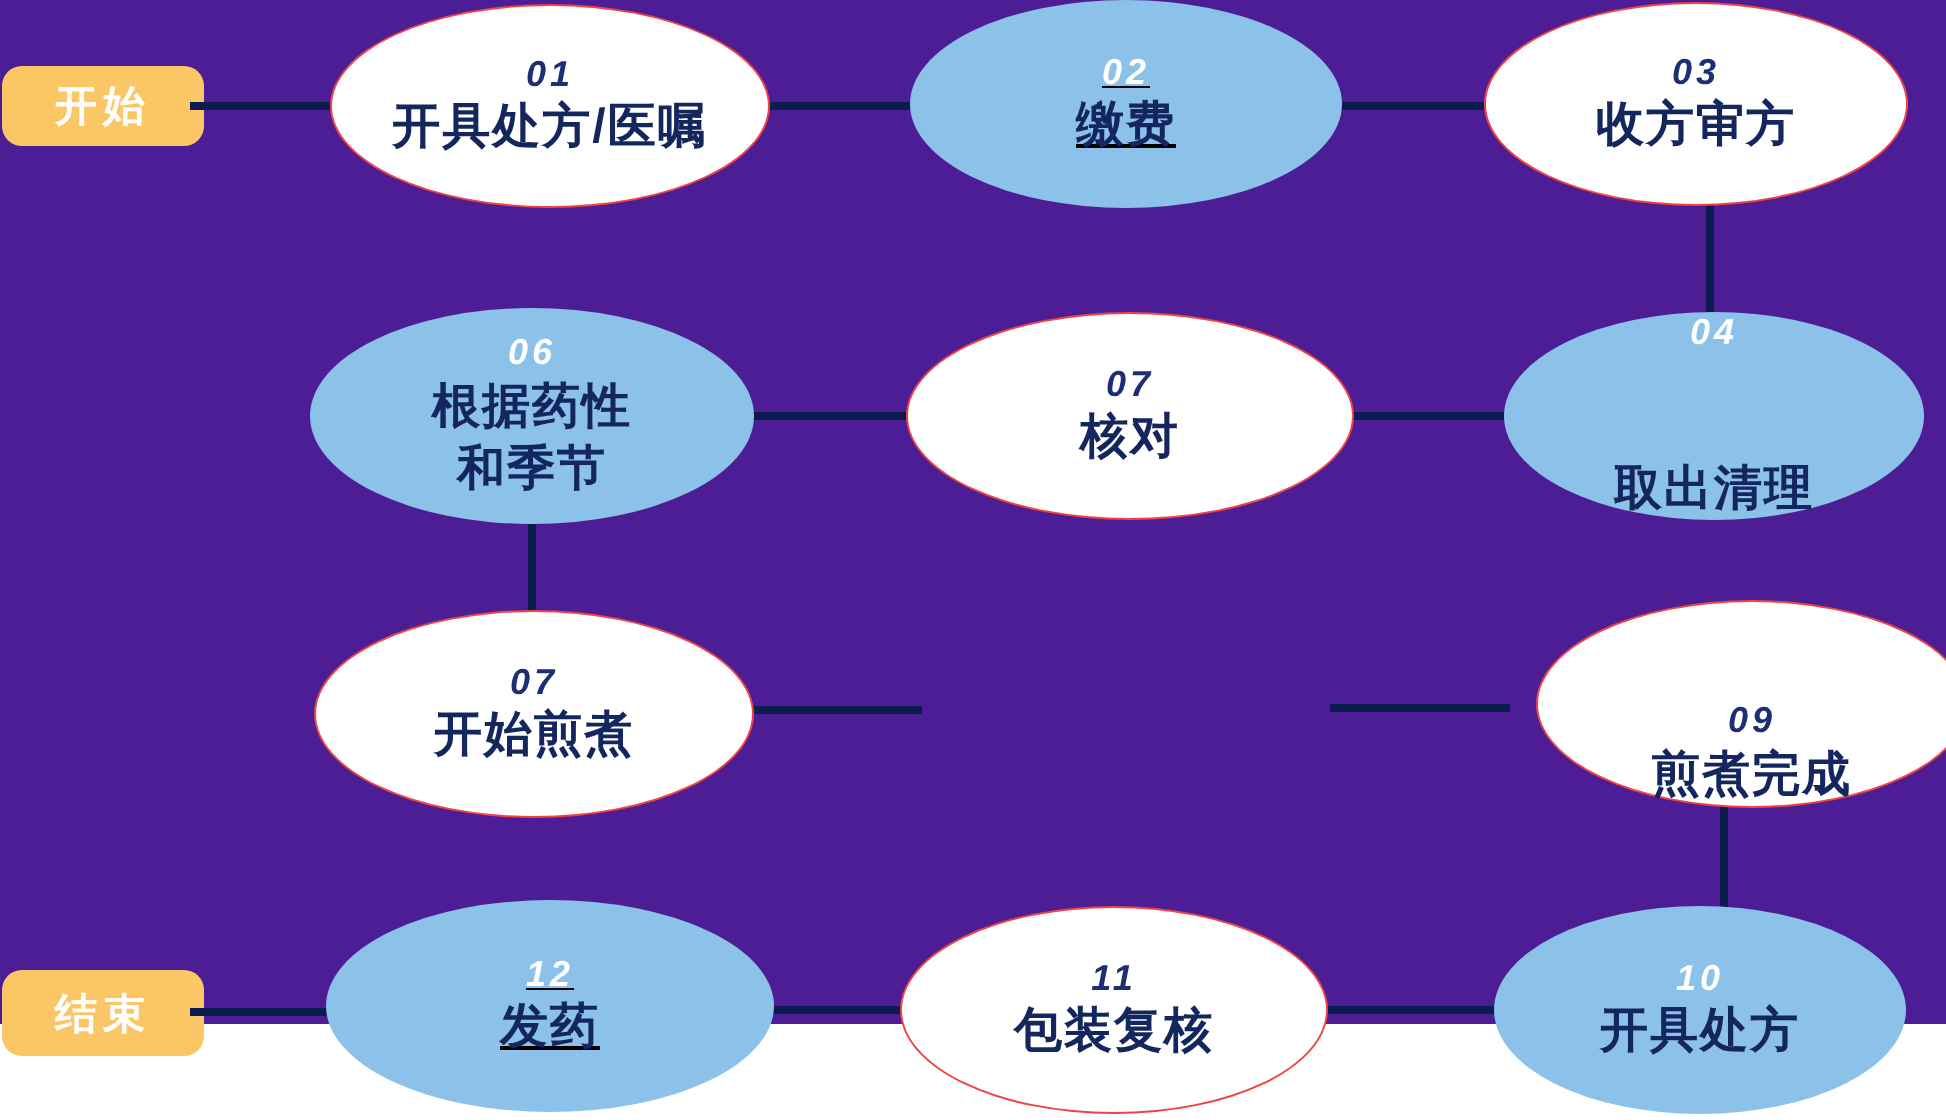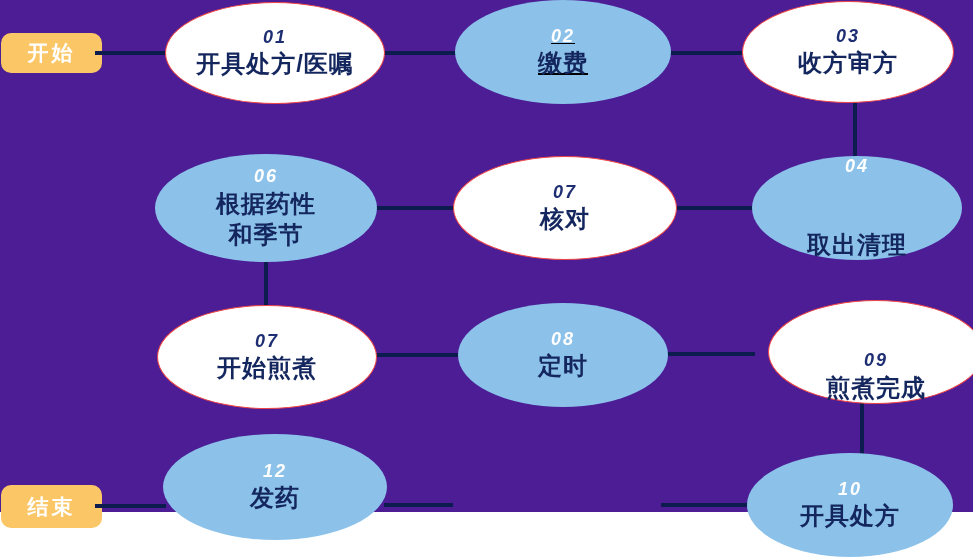--- a/index.html
+++ b/index.html
@@ -43,21 +43,21 @@
   .n02{left:455px;top:0px;width:216px;height:104px;text-decoration:underline;}
   .n03{left:742px;top:1px;width:212px;height:102px;}
   .n04{left:752px;top:156px;width:210px;height:104px;justify-content:space-between;}
   .n05{left:453px;top:156px;width:224px;height:104px;}
   .n06{left:155px;top:154px;width:222px;height:108px;align-items:center;}
   .n07{left:157px;top:305px;width:220px;height:104px;}
   .n08{left:458px;top:303px;width:210px;height:104px;}
   .n09{left:768px;top:300px;width:216px;height:104px;justify-content:flex-end;}
   .n10{left:747px;top:453px;width:206px;height:104px;}
   .n11{left:450px;top:453px;width:214px;height:104px;}
-  .n12{left:163px;top:434px;width:224px;height:106px;}
+  .n12{left:163px;top:450px;width:224px;height:106px;text-decoration:underline;}
 
   .t-start{left:1px;top:33px;width:101px;height:40px;}
   .t-end{left:1px;top:485px;width:101px;height:43px;}
 
   .hl1{left:95px;top:51px;width:75px;}
   .hl2{left:382px;top:51px;width:78px;}
   .hl3{left:668px;top:51px;width:78px;}
   .hl4{left:674px;top:206px;width:82px;}
   .hl5{left:374px;top:206px;width:82px;}
   .hl6{left:374px;top:353px;width:87px;}
@@ -126,34 +126,34 @@
     <span class="num">06</span>
     <span class="label">根据药性</span>
     <span class="label">和季节</span>
   </div>
 
   <div class="node outline n07">
     <span class="num">07</span>
     <span class="label">开始煎煮</span>
   </div>
 
-  <div class="node filled n08">
-    <span class="num">08</span>
-    <span class="label">定时</span>
-  </div>
 
   <div class="node outline n09">
     <span class="num">09</span>
     <span class="label">煎煮完成</span>
   </div>
 
   <div class="node filled n10">
     <span class="num">10</span>
     <span class="label">开具处方</span>
   </div>
 
+  <div class="node outline n11">
+    <span class="num">11</span>
+    <span class="label">包装复核</span>
+  </div>
 
   <div class="node filled n12">
     <span class="num">12</span>
     <span class="label">发药</span>
   </div>
 
 </div>
 
 </body></html>

